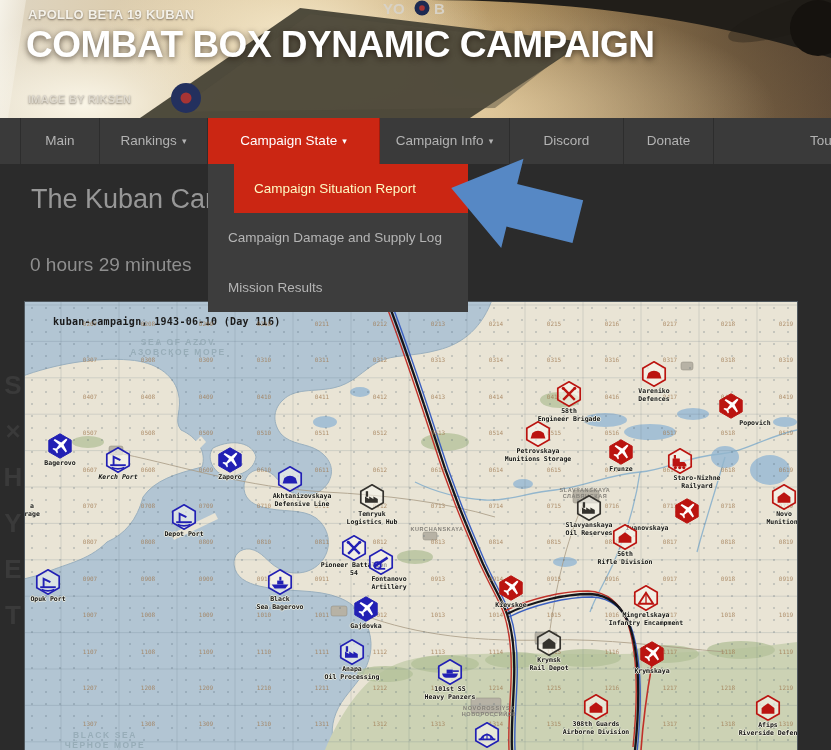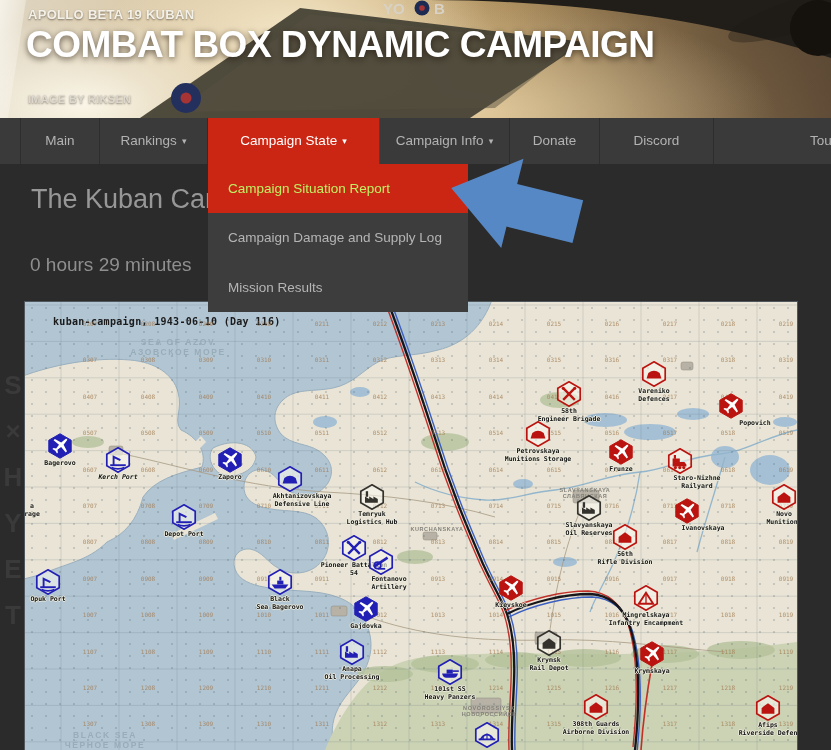--- a/index.html
+++ b/index.html
@@ -38,21 +38,21 @@
   .navbar li.nav-far-right{position:absolute;left:810px;top:0;border:none;color:#b3b3b3;}
   
   .page-heading{position:absolute;left:31px;top:184px;font-size:27px;color:#979797;z-index:5;white-space:nowrap;}
   .page-subheading{position:absolute;left:30px;top:254px;font-size:19px;color:#8f8f8f;z-index:5;white-space:nowrap;}
   .watermark{position:absolute;left:1px;top:362px;width:24px;z-index:1;}
   .watermark div{font-size:26px;font-weight:bold;color:#3a3a3a;height:46px;line-height:46px;text-align:center;}
   
   .dropdown{position:absolute;left:208px;top:164px;width:260px;background:#3d3d3d;z-index:30;}
   .dropdown .dd-item{height:49.3px;line-height:49.3px;padding-left:20px;font-size:13.5px;
     color:#b5b5b5;cursor:pointer;white-space:nowrap;}
-  .dropdown .dd-item.highlighted{background:#cb2613;color:#bef264;}
+  .dropdown .dd-item.highlighted{background:#cb2613;color:#fef9c3;margin-left:26px;}
   
   .arrow-overlay{position:absolute;left:0;top:0;z-index:40;pointer-events:none;}
   
   .map{position:absolute;left:25px;top:302px;width:772px;height:448px;background:#b2c5d3;
     overflow:hidden;z-index:10;outline:1px solid #50585e;}
   .map-dots{position:absolute;left:0;top:0;width:100%;height:100%;
     background-image:radial-gradient(circle,rgba(70,90,105,.28) .6px,transparent 1.1px);
     background-size:14px 12px;pointer-events:none;}
   .map svg.terrain{position:absolute;left:0;top:0;}
   .map-title{position:absolute;left:28px;top:14px;font-family:"DejaVu Sans Mono",monospace;
@@ -91,22 +91,22 @@
   <div class="banner-title">COMBAT BOX DYNAMIC CAMPAIGN</div>
   <div class="banner-credit">IMAGE BY RIKSEN</div>
 </div>
 
 <div class="navbar">
   <ul>
       <li class="" style="width: 80px;"><span>Main</span></li>
       <li class="" style="width: 108px;"><span>Rankings</span><span class="caret">▾</span></li>
       <li class="active" style="width: 172px;"><span>Campaign State</span><span class="caret">▾</span></li>
       <li class="" style="width: 130px;"><span>Campaign Info</span><span class="caret">▾</span></li>
+      <li class="" style="width: 114px;"><span>Discord</span></li>
       <li class="" style="width: 90px;"><span>Donate</span></li>
-      <li class="" style="width: 114px;"><span>Discord</span></li>
       <li class="nav-far-right">Tou</li>
     </ul>
 </div>
 
 <div class="page-heading">The Kuban Cam</div>
 <div class="page-subheading">0 hours 29 minutes</div>
 <div class="watermark">
     <div>S</div>
     <div>×</div>
     <div>H</div>
@@ -566,21 +566,21 @@
       <div class="unit-label" style="left: 672px; top: 172px;">
         <div>Staro-Nizhne</div>
         <div>Railyard</div>
       </div>
       <div class="unit" style="left: 662px; top: 209px;"><svg width="26" height="26" viewBox="0 0 26 26">
       <polygon points="13,0.8 24.2,7.2 24.2,18.8 13,25.2 1.8,18.8 1.8,7.2" fill="#bb1410" stroke="#bb1410" stroke-width="1"></polygon>
       <g transform="rotate(45 13 13)">
             <path d="M12.1,3.4 L13.9,3.4 L14.7,9.6 L21.6,11.7 L21.6,13.5 L14.5,12.9 L13.9,17.5 L16.2,19.1 L16.2,20.5 L13,19.7 L9.8,20.5 L9.8,19.1 L12.1,17.5 L11.5,12.9 L4.4,13.5 L4.4,11.7 L11.3,9.6 Z" fill="#ffffff"></path>
           </g>
         </svg></div>
-      <div class="unit-label" style="left: 678px; top: 222px;">
+      <div class="unit-label" style="left: 622px; top: 222px;">
         <div>Ivanovskaya</div>
       </div>
       <div class="unit" style="left: 759px; top: 195px;"><svg width="26" height="26" viewBox="0 0 26 26">
       <polygon points="13,0.8 24.2,7.2 24.2,18.8 13,25.2 1.8,18.8 1.8,7.2" fill="rgba(248,246,238,0.6)" stroke="#bb1410" stroke-width="1.7"></polygon>
       <path d="M6.6,18.8 V12.9 L13,8.2 L19.4,12.9 V18.8 Z" fill="#bb1410"></path>
         </svg></div>
       <div class="unit-label" style="left: 759px; top: 208px;">
         <div>Novo</div>
         <div>Munitions</div>
       </div>

